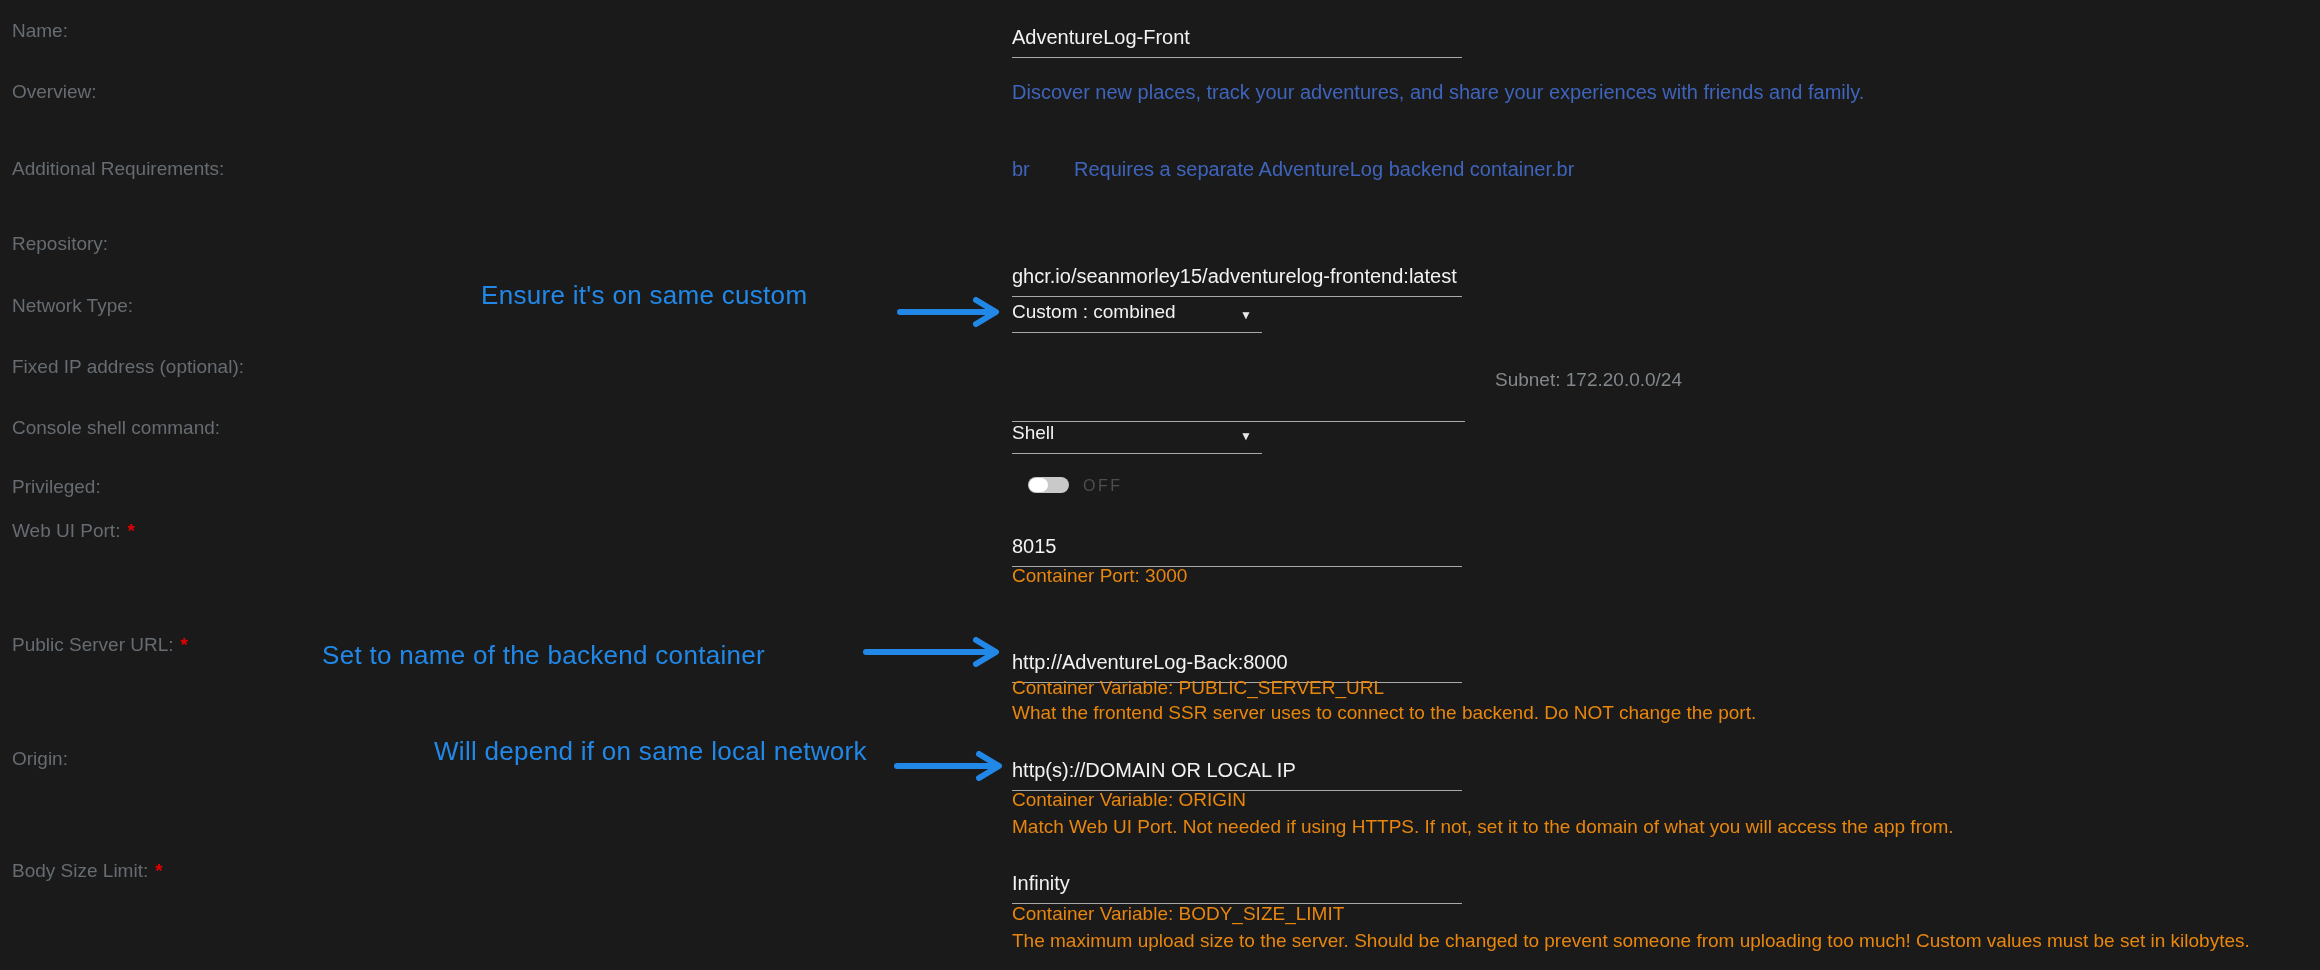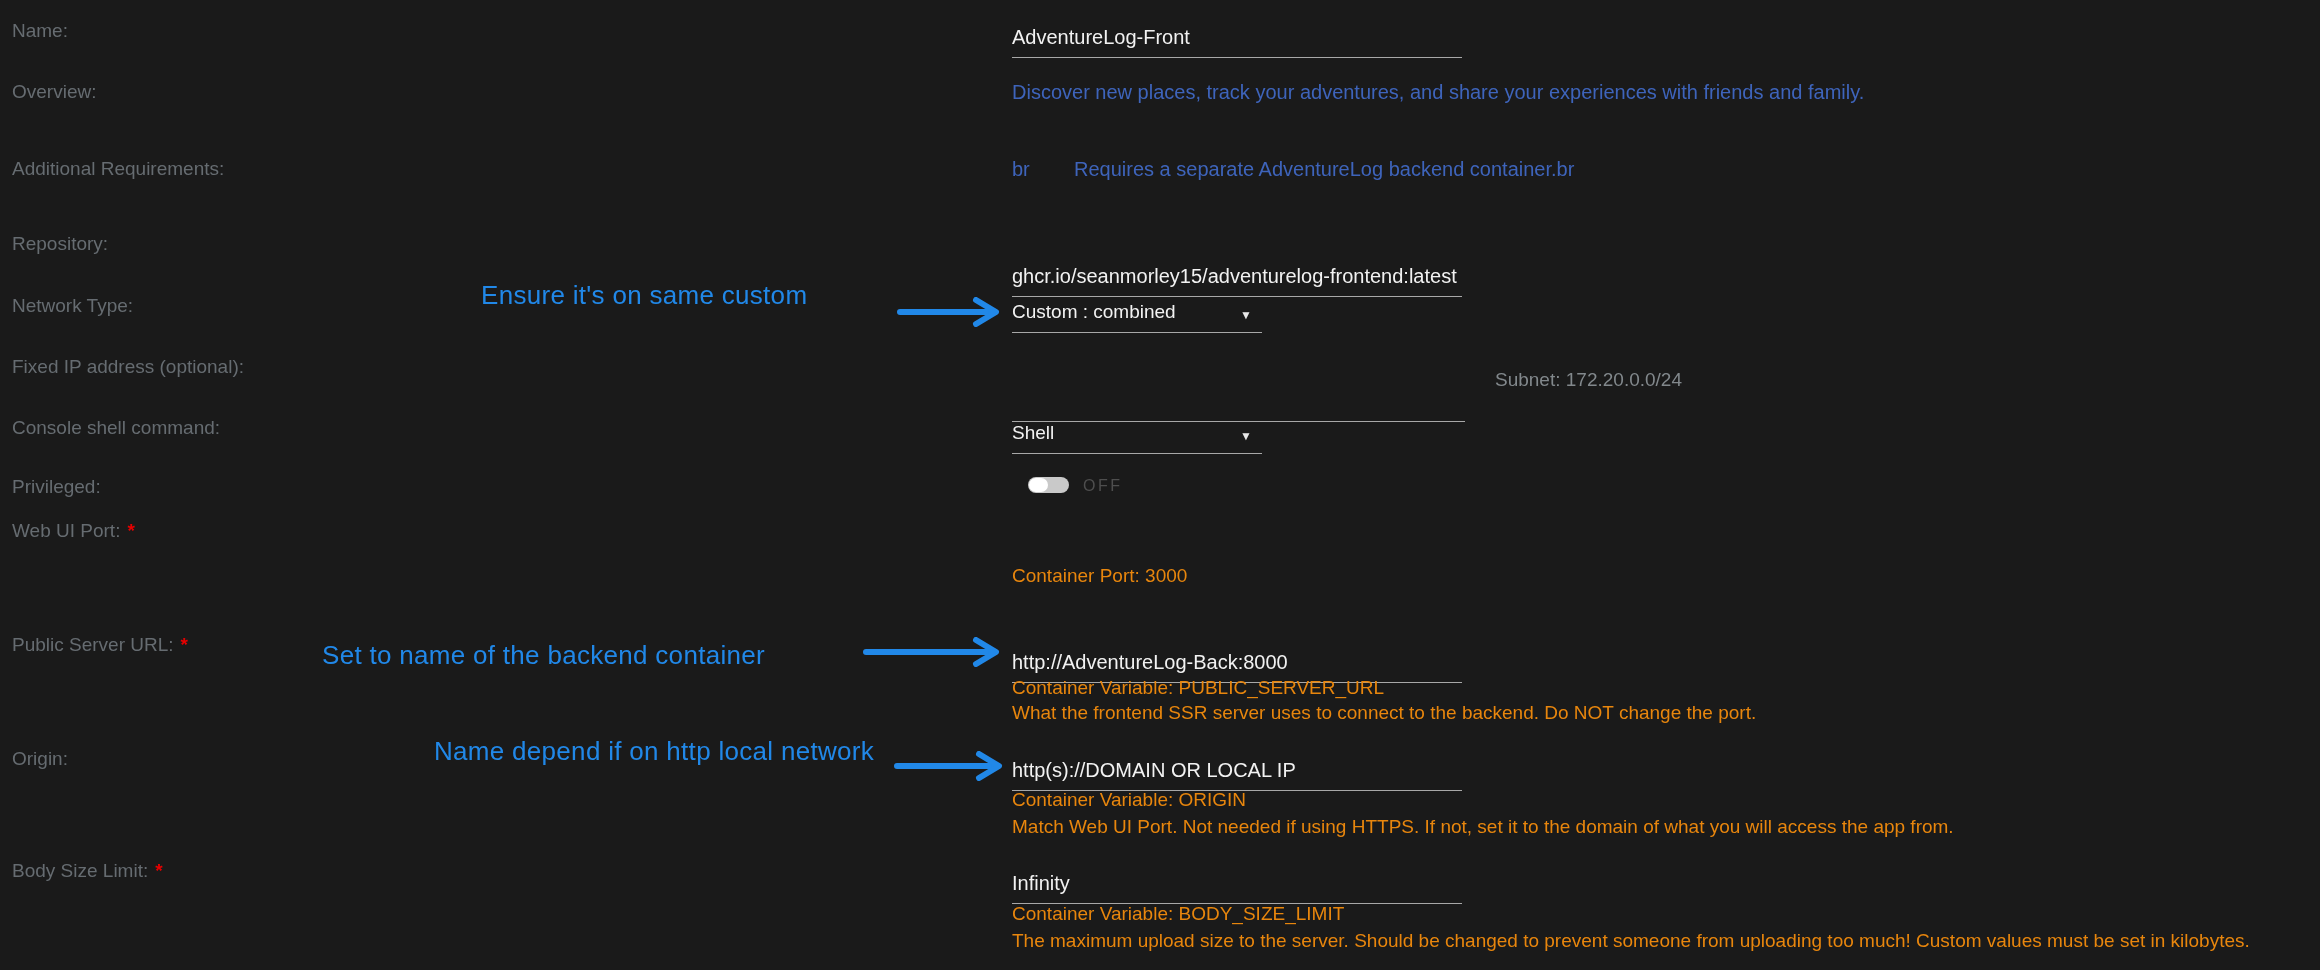--- a/index.html
+++ b/index.html
@@ -62,20 +62,21 @@
   <div class="select" style="top:421px">
     <span>Shell</span>
     <span class="arrow">▼</span>
   </div>
 
   <div class="toggle">
     <div class="knob"></div>
   </div>
   <div class="off-label">OFF</div>
 
+  <input class="field-input" style="top: 535px;" value="8015">
   <div class="help" style="top:565px">Container Port: 3000</div>
 
   <input class="field-input" style="top: 643px; margin-top: 8px;" value="http://AdventureLog-Back:8000">
   <div class="help" style="top:677px">Container Variable: PUBLIC_SERVER_URL</div>
   <div class="help" style="top:702px">What the frontend SSR server uses to connect to the backend. Do NOT change the port.</div>
 
   <input class="field-input" style="top: 759px;" value="http(s)://DOMAIN OR LOCAL IP">
   <div class="help" style="top:789px">Container Variable: ORIGIN</div>
   <div class="help" style="top:816px">Match Web UI Port. Not needed if using HTTPS. If not, set it to the domain of what you will access the app from.</div>
 
@@ -93,20 +94,20 @@
 
   <div class="annotation" style="left:322px;top:637px">
     <div>Set to name of the backend container</div>
   </div>
   <svg class="arrow-svg" style="left:862px;top:637px" width="146" height="30" viewBox="0 0 146 30">
     <line x1="4" y1="15" x2="126" y2="15" stroke="#2188e8" stroke-width="6" stroke-linecap="round"></line>
     <polyline points="114,3 134,15 114,27" fill="none" stroke="#2188e8" stroke-width="6" stroke-linecap="round" stroke-linejoin="round"></polyline>
   </svg>
 
   <div class="annotation" style="left:434px;top:733px">
-    <div>Name depend if on http local network</div>
+    <div>Will depend if on same local network</div>
   </div>
   <svg class="arrow-svg" style="left:893px;top:751px" width="118" height="30" viewBox="0 0 118 30">
     <line x1="4" y1="15" x2="98" y2="15" stroke="#2188e8" stroke-width="6" stroke-linecap="round"></line>
     <polyline points="86,3 106,15 86,27" fill="none" stroke="#2188e8" stroke-width="6" stroke-linecap="round" stroke-linejoin="round"></polyline>
   </svg>
 
 </div>
 
 </body></html>

